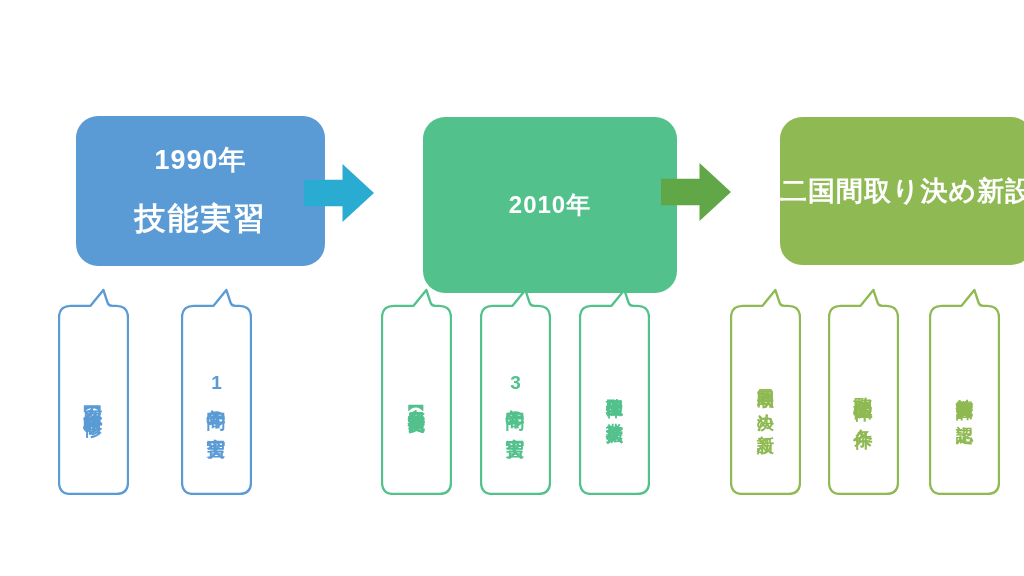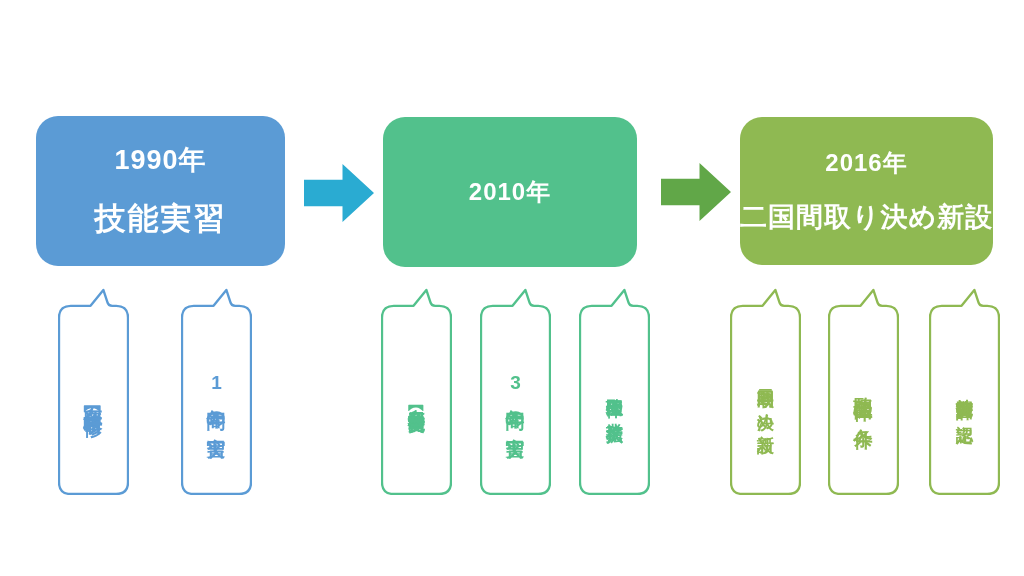--- a/index.html
+++ b/index.html
@@ -19,29 +19,30 @@
   .box {
     position: absolute;
     border-radius: 22px;
     color: #ffffff;
     display: flex;
     flex-direction: column;
     align-items: center;
     justify-content: center;
     gap: 20px;
     text-align: center;
+    margin-left: 40px;
   }
   .box .year   { font-weight: bold; letter-spacing: 1px; }
   .box .title  { font-weight: bold; letter-spacing: 2px; white-space: nowrap; }
 
   .box1 { left: 36px;  top: 116px; width: 249px; height: 150px; background: #5B9BD5; }
   .box1 .year  { font-size: 27px; }
   .box1 .title { font-size: 31px; }
 
-  .box2 { left: 383px; top: 117px; width: 254px; height: 150px; background: #52C18C; }
+  .box2 { left: 383px; top: 117px; width: 254px; height: 176px; background: #52C18C; }
   .box2 .year  { font-size: 24px; }
   .box2 .title { font-size: 27px; letter-spacing: 1px; }
 
   .box3 { left: 740px; top: 117px; width: 253px; height: 148px; background: #8FB952; }
   .box3 .year  { font-size: 24px; }
   .box3 .title { font-size: 27px; letter-spacing: 1px; }
 
   
   .arrow {
     position: absolute;
@@ -107,21 +108,20 @@
 
   <div class="arrow arrow1"></div>
 
   <div class="box box2">
     <div class="year">2010年</div>
   </div>
 
   <div class="arrow arrow2"></div>
 
   <div class="box box3">
-    <div class="year">2016年</div>
     <div class="title">二国間取り決め新設</div>
   </div>
 
   <div class="bubble g1" style="left:58px">
     <svg viewBox="0 0 72 210" preserveAspectRatio="none">
         <path d="M 13 19 H 33 L 46 3 L 50 15 Q 51 19 55 19 H 59 Q 71 19 71 31 V 197 Q 71 209 59 209 H 13 Q 1 209 1 197 V 31 Q 1 19 13 19 Z"></path>
       </svg>
     <div class="btext">在留資格【研修】</div>
   </div>
   <div class="bubble g1" style="left:181px">

